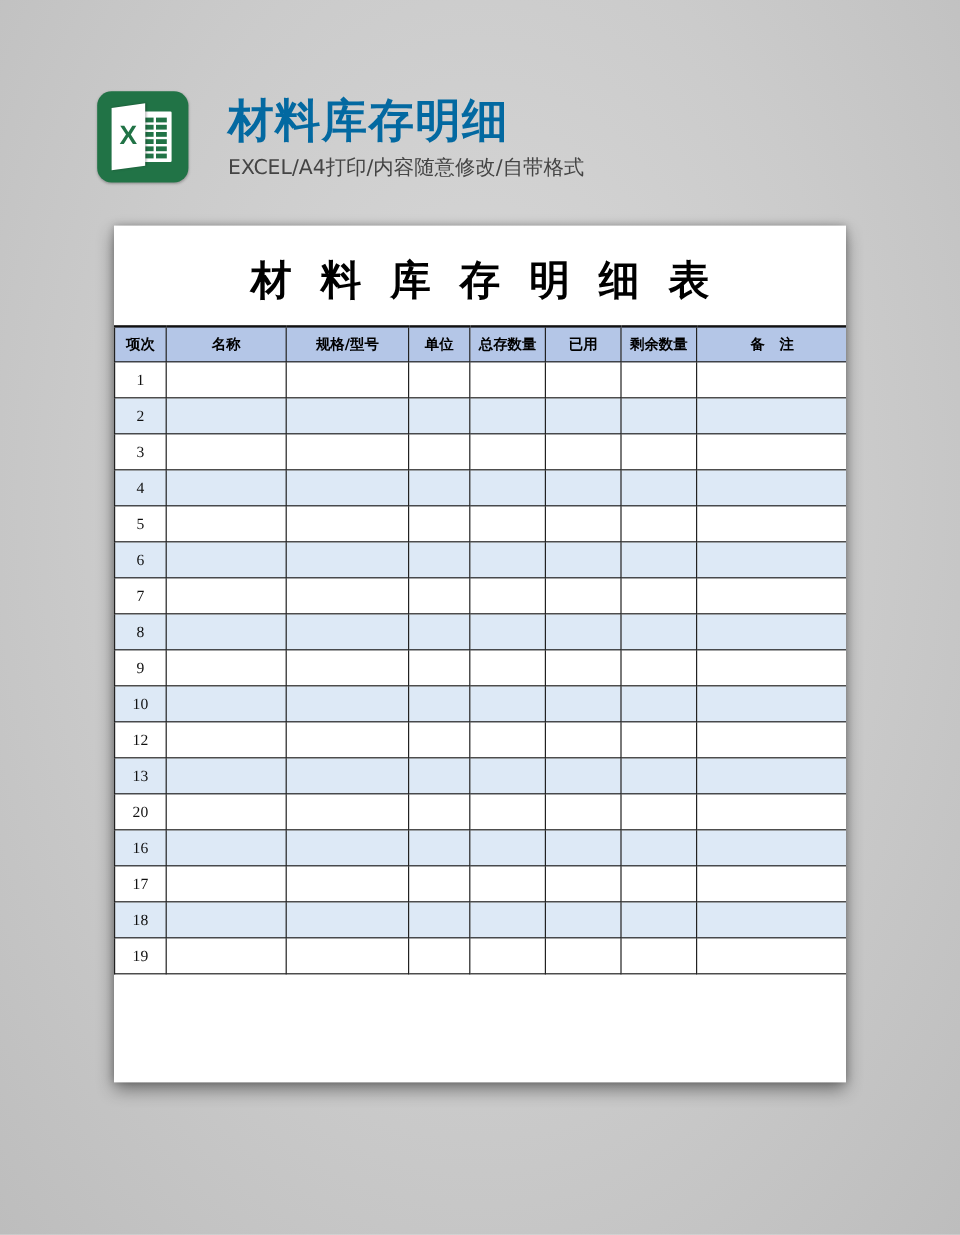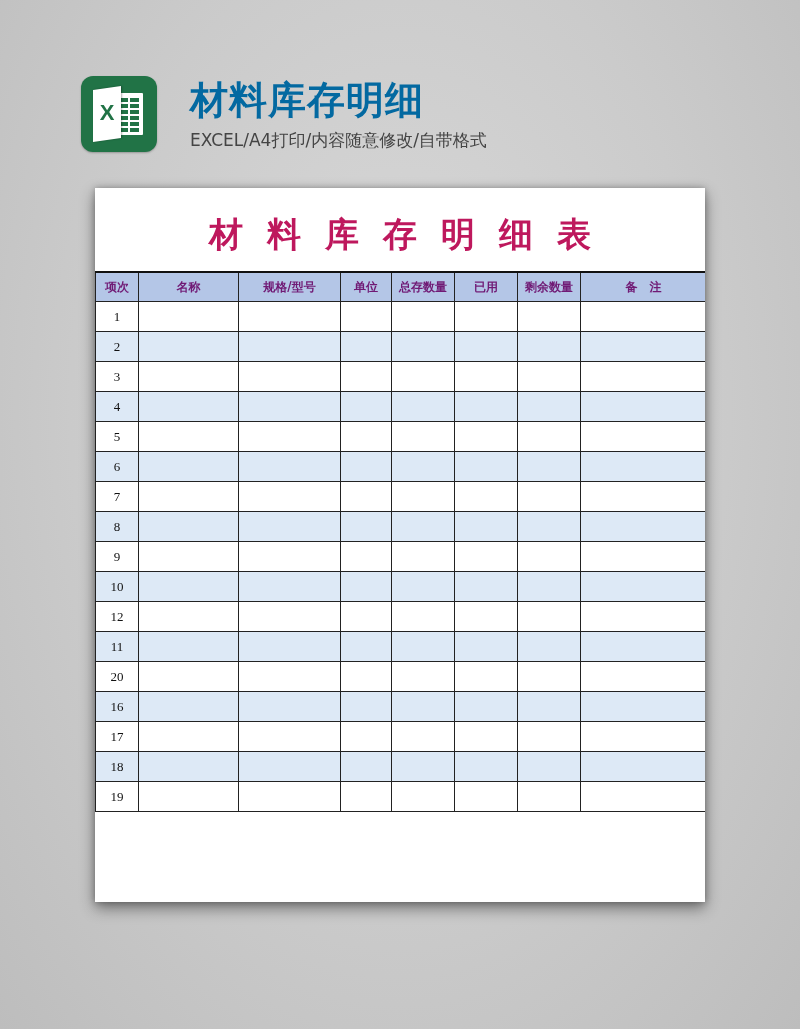--- a/index.html
+++ b/index.html
@@ -40,27 +40,27 @@
     line-height:24px;
   }
   .paper {
     position:absolute; left:95px; top:188px; width:610px; height:714px;
     background:#ffffff; overflow:hidden;
     box-shadow: 0 6px 14px rgba(0,0,0,0.45), 0 0 6px rgba(0,0,0,0.25);
   }
   .doc-title {
     height:83px; line-height:92px; text-align:center;
     font-family:"DejaVu Serif", serif; font-size:34px; font-weight:bold;
-    color:#be185d; letter-spacing:24px; padding-left:24px;
+    color:#000000; letter-spacing:24px; padding-left:24px;
   }
   table { border-collapse:collapse; table-layout:fixed; width:611px; }
   th, td { border:1px solid #222; padding:0; }
   thead th {
     background:#b4c6e7; height:28px; font-family:"DejaVu Serif", serif;
-    font-size:12px; font-weight:bold; color:#701a75; white-space:nowrap;
+    font-size:12px; font-weight:bold; color:#000000; white-space:nowrap;
     border-top:2px solid #111;
   }
   tbody td { height:29px; }
   tbody td.idx {
     text-align:center; font-family:"Liberation Serif", serif; font-size:13px; color:#111;
   }
   tbody tr:nth-child(even) td { background:#dde9f6; }
   tbody tr:nth-child(odd) td { background:#ffffff; }
 </style>
 </head>
@@ -218,21 +218,21 @@
           <td class="idx">12</td>
           <td></td>
           <td></td>
           <td></td>
           <td></td>
           <td></td>
           <td></td>
           <td></td>
         </tr>
         <tr>
-          <td class="idx">11</td>
+          <td class="idx">13</td>
           <td></td>
           <td></td>
           <td></td>
           <td></td>
           <td></td>
           <td></td>
           <td></td>
         </tr>
         <tr>
           <td class="idx">20</td>

